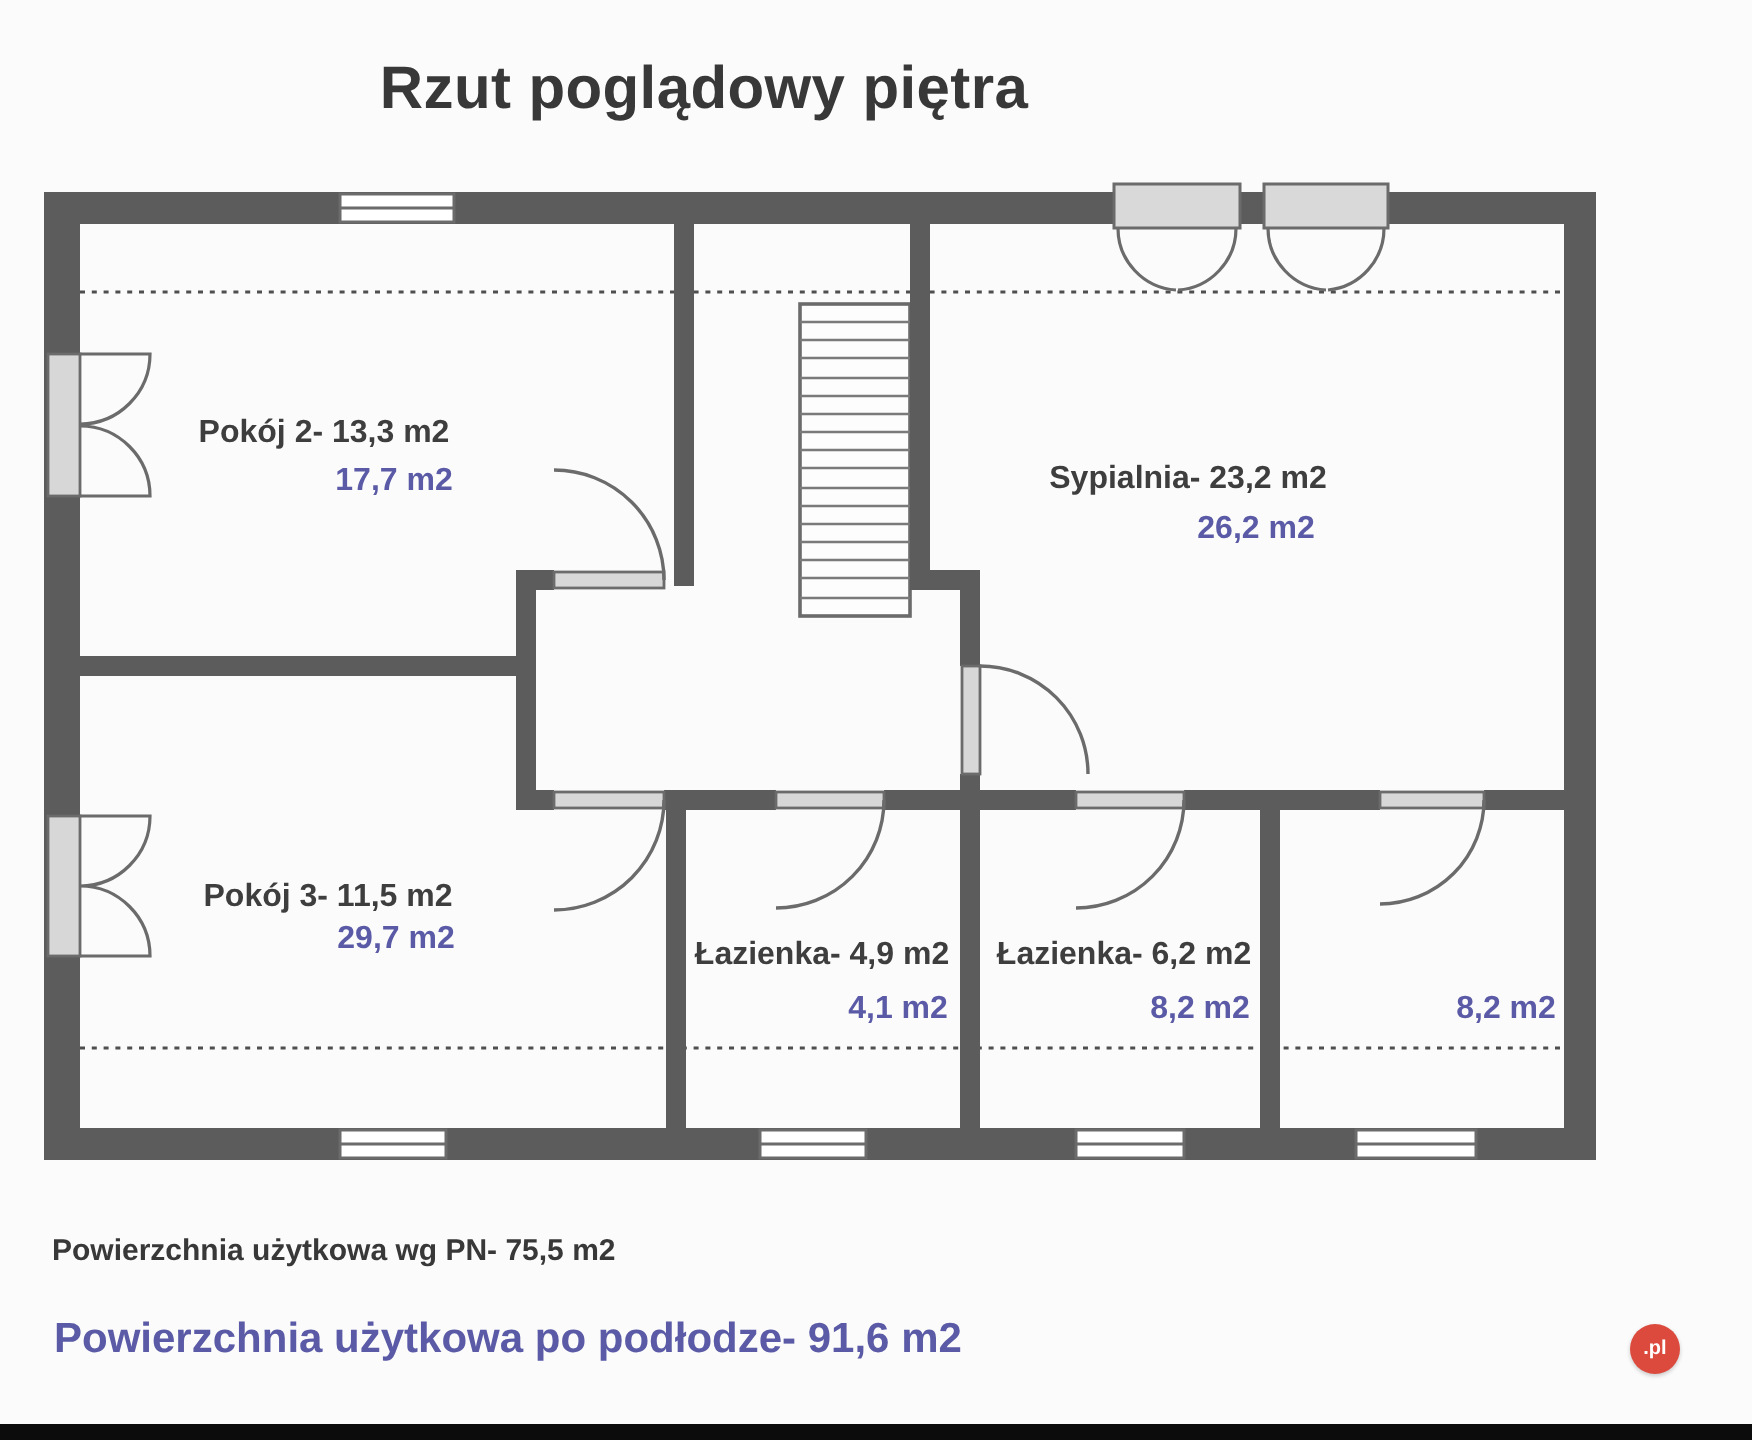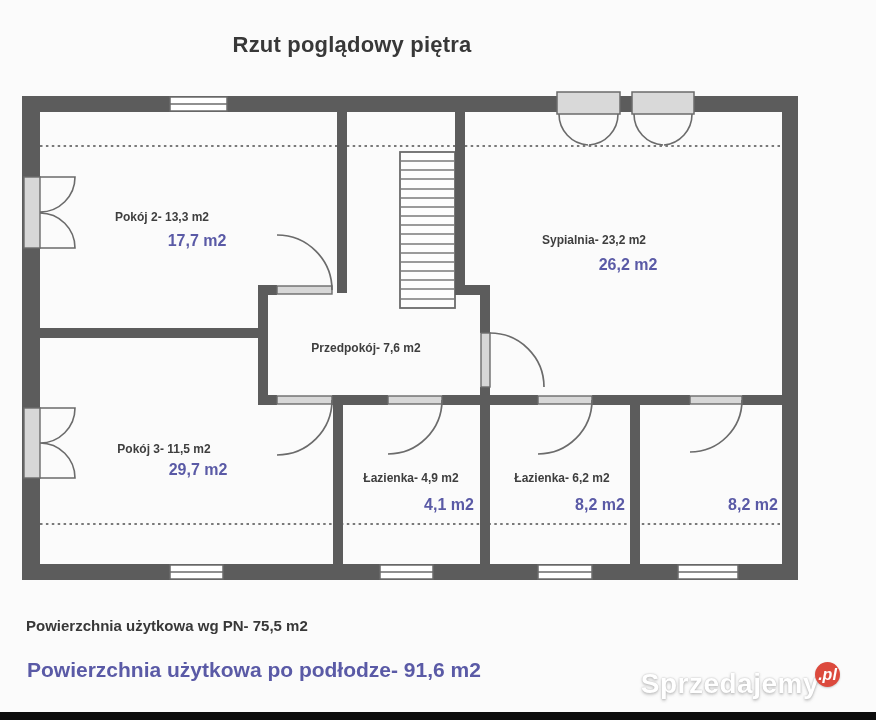--- a/index.html
+++ b/index.html
@@ -6,25 +6,25 @@
   body{
     width:876px;height:720px;position:relative;overflow:hidden;
     background:#fbfbfb;
     font-family:"Liberation Sans", sans-serif;
   }
   .stage{position:absolute;inset:0;width:876px;height:720px;}
   svg.plan{position:absolute;left:0;top:0;width:876px;height:720px;display:block;}
 
   .page-title{
     position:absolute;left:352px;top:45px;transform:translate(-50%,-50%);
-    font-size:22px;font-weight:600;color:#383838;white-space:nowrap;letter-spacing:.2px;
+    font-size:30px;font-weight:600;color:#383838;white-space:nowrap;letter-spacing:.2px;
   }
   .room-label{
     position:absolute;transform:translate(-50%,-50%);
-    font-size:12px;font-weight:600;color:#3e3e3e;white-space:nowrap;
+    font-size:16px;font-weight:600;color:#3e3e3e;white-space:nowrap;
   }
   .room-area{
     position:absolute;transform:translate(-50%,-50%);
     font-size:16px;font-weight:600;color:#5a5aa6;white-space:nowrap;
   }
   .summary-line1{
     position:absolute;left:26px;top:617px;
     font-size:15px;font-weight:600;color:#383838;white-space:nowrap;
   }
   .summary-line2{
@@ -36,25 +36,24 @@
     display:flex;align-items:flex-start;
   }
   .watermark .brand{
     font-size:28px;font-weight:700;color:#ffffff;letter-spacing:.5px;
     text-shadow:0 0 2px rgba(130,130,130,.6), 0 2px 3px rgba(120,120,120,.35);
     line-height:1;
   }
   .watermark .badge{
     width:25px;height:25px;border-radius:50%;
     background:#dc4a3d;color:#ffffff;
-    font-size:16px;font-weight:700;
+    font-size:10px;font-weight:700;
     display:flex;align-items:center;justify-content:center;
     margin-left:-4px;margin-top:-8px;
     box-shadow:0 1px 2px rgba(0,0,0,.2);
-    font-style:italic;
   }
   .bottom-bar{
     position:absolute;left:0;top:712px;width:876px;height:8px;background:#0c0c0c;
   }
 </style>
 </head>
 <body>
 
 <div class="stage">
 
@@ -169,35 +168,33 @@
   </svg>
 
   <div class="page-title">Rzut poglądowy piętra</div>
 
   <div class="room-label" style="left:162px;top:217px;">Pokój 2- 13,3 m2</div>
   <div class="room-area" style="left:197px;top:241px;">17,7 m2</div>
 
   <div class="room-label" style="left:594px;top:240px;">Sypialnia- 23,2 m2</div>
   <div class="room-area" style="left:628px;top:265px;">26,2 m2</div>
 
-  <div class="room-label" style="left:366px;top:348px;">Przedpokój- 7,6 m2</div>
 
   <div class="room-label" style="left:164px;top:449px;">Pokój 3- 11,5 m2</div>
   <div class="room-area" style="left:198px;top:470px;">29,7 m2</div>
 
   <div class="room-label" style="left:411px;top:478px;">Łazienka- 4,9 m2</div>
   <div class="room-area" style="left:449px;top:505px;">4,1 m2</div>
 
   <div class="room-label" style="left:562px;top:478px;">Łazienka- 6,2 m2</div>
   <div class="room-area" style="left:600px;top:505px;">8,2 m2</div>
 
   <div class="room-area" style="left:753px;top:505px;">8,2 m2</div>
 
   <div class="summary-line1">Powierzchnia użytkowa wg PN- 75,5 m2</div>
   <div class="summary-line2">Powierzchnia użytkowa po podłodze- 91,6 m2</div>
 
   <div class="watermark">
-    <span class="brand">Sprzedajemy</span>
     <span class="badge">.pl</span>
   </div>
 
   <div class="bottom-bar"></div>
 </div>
 
 </body></html>

